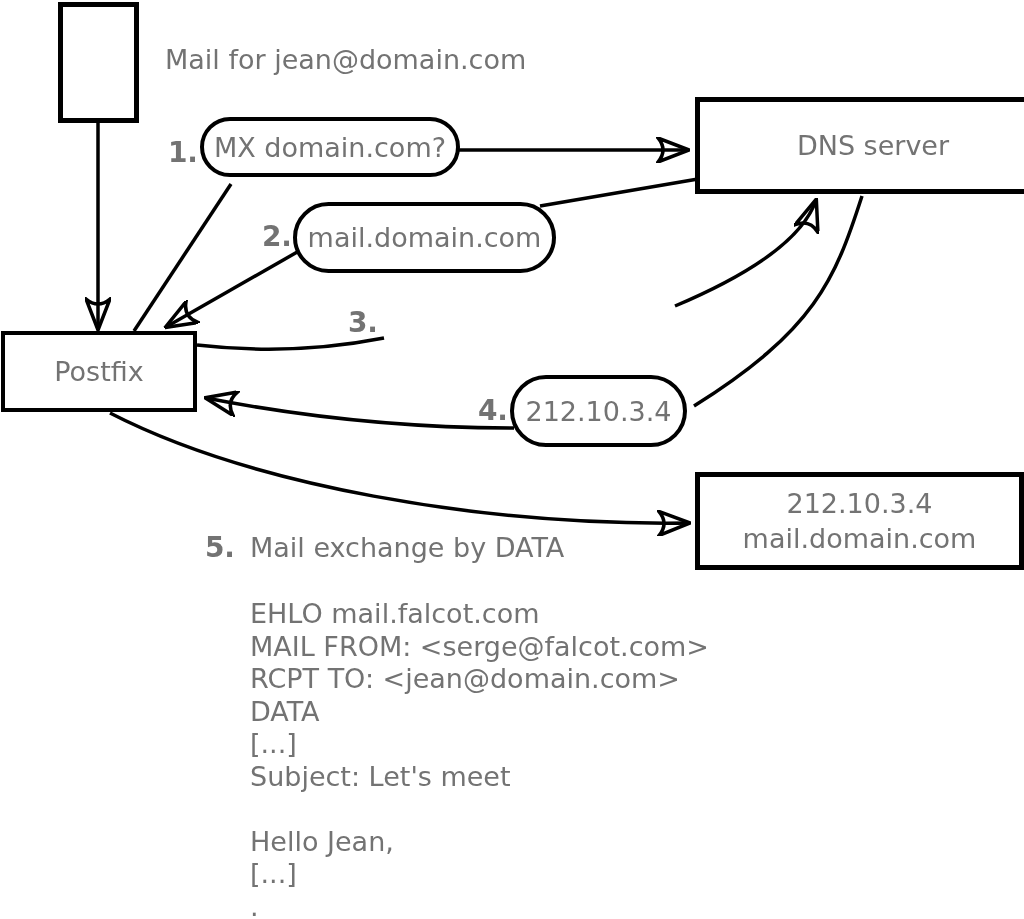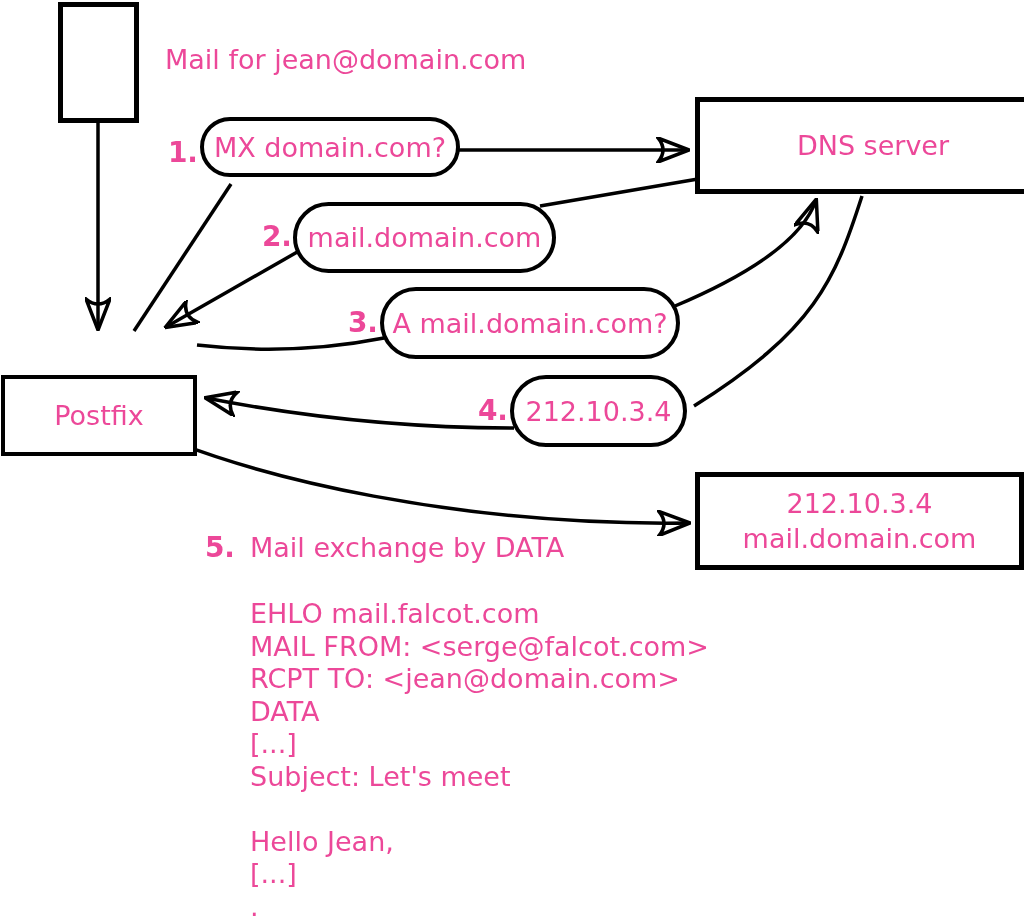--- a/index.html
+++ b/index.html
@@ -2,21 +2,21 @@
 <html><head>
 <meta charset="utf-8">
 <style>
   html, body { margin: 0; padding: 0; background: #ffffff; }
   #stage {
     position: relative;
     width: 1024px;
     height: 919px;
     background: #ffffff;
     font-family: "DejaVu Sans", "Liberation Sans", sans-serif;
-    color: #ec4899;
+    color: #737373;
     overflow: hidden;
   }
   #wires { position: absolute; left: 0; top: 0; width: 1024px; height: 919px; }
   #wires path { stroke: #000000; stroke-width: 3.5px; fill: none; }
 
   .node {
     position: absolute;
     box-sizing: border-box;
     background: #ffffff;
     border: 5px solid #000000;
@@ -84,21 +84,21 @@
     <path d="M 675 306 Q 798 254 816 200" marker-end="url(#arrowhead)"></path>
     <path d="M 862 196 C 835 280 815 330 694 406"></path>
     <path d="M 514 428 Q 360 428 206 398" marker-end="url(#arrowhead)"></path>
     <path d="M 110 413 C 250 485 480 526 689 523" marker-end="url(#arrowhead)"></path>
   </svg>
 
   <div class="node" style="left:58px; top:2px; width:81px; height:121px;"></div>
 
   <div class="freetext" style="left:165px; top:43px;">Mail for jean@domain.com</div>
 
-  <div class="node" id="postfix-box" style="left:1px; top:331px; width:196px; height:81px;margin-top:44px;">
+  <div class="node" id="postfix-box" style="left:1px; top:331px; width:196px; height:81px;">
     <span>Postfix</span>
   </div>
 
   <div class="node" style="left:695px; top:97px; width:356px; height:97px;">
     <span>DNS server</span>
   </div>
 
   <div class="node" id="result-box" style="left:695px; top:472px; width:329px; height:98px;">
     <span>212.10.3.4</span>
     <span>mail.domain.com</span>
@@ -108,23 +108,20 @@
   <div class="pill" style="left:200px; top:117px; width:260px; height:60px;">
     <span>MX domain.com?</span>
   </div>
 
   <div class="stepnum" style="left:248px; top:220px;">2.</div>
   <div class="pill" style="left:293px; top:202px; width:263px; height:71px;">
     <span>mail.domain.com</span>
   </div>
 
   <div class="stepnum" style="left:334px; top:306px;">3.</div>
-  <div class="pill" style="left:380px; top:287px; width:300px; height:72px;">
-    <span>A mail.domain.com?</span>
-  </div>
 
   <div class="stepnum" style="left:464px; top:394px;">4.</div>
   <div class="pill" style="left:510px; top:375px; width:177px; height:72px;">
     <span>212.10.3.4</span>
   </div>
 
   <div class="stepnum" style="left:191px; top:531px;">5.</div>
   <div class="freetext" style="left:250px; top:531px;">Mail exchange by DATA</div>
 
   <div id="smtp-block">EHLO mail.falcot.com

